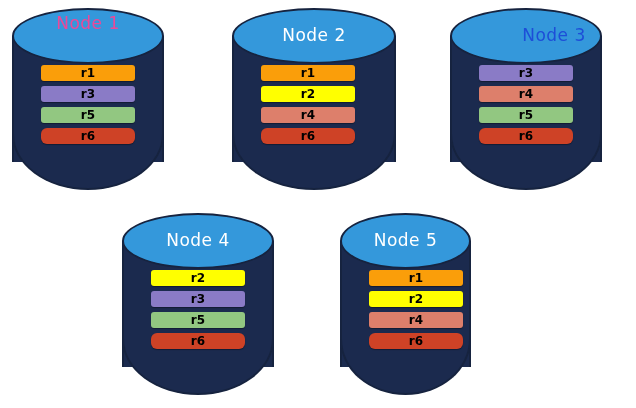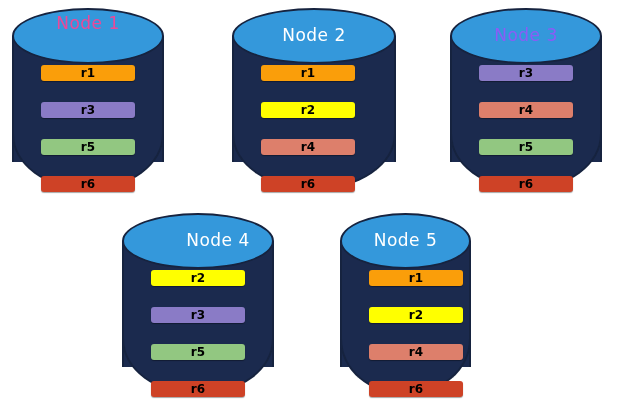--- a/index.html
+++ b/index.html
@@ -77,24 +77,24 @@
 
   
   .bars {
     position: absolute;
     z-index: 5;
   }
   .bar {
     position: relative;
     height: 16px;
     border-radius: 3px;
-    margin-bottom: 21px;
+    margin-bottom: 5px;
     box-shadow: 0 1px 1px rgba(0,0,0,0.35);
   }
-  .bar:last-child { margin-bottom: 0; }
+  .bar:last-child { margin-bottom: 0; border-radius: 6px; }
   .bar-label {
     position: absolute;
     left: 0; top: 0;
     width: 100%;
     height: 16px;
     line-height: 16px;
     text-align: center;
     font-size: 12px;
     font-weight: bold;
     color: #000000;
@@ -147,21 +147,21 @@
           <span class="bar-label" style="color: rgb(0, 0, 0);">r6</span>
         </div>
       </div>
     </div>
     <div class="node" style="left: 450px; top: 8px; width: 152px; height: 182px;">
       <div class="cyl">
         <div class="cyl-body" style="top: 28px; height: 126px; background: rgb(27, 42, 78); border-left-color: rgb(22, 35, 63); border-right-color: rgb(22, 35, 63);"></div>
         <div class="cyl-bottom" style="top: 126px; height: 56px; background: rgb(27, 42, 78); border-color: rgb(22, 35, 63);"></div>
         <div class="cyl-top" style="top: 0px; height: 56px; background: rgb(52, 152, 219); border-color: rgb(22, 35, 63);"></div>
       </div>
-      <div class="cyl-top-label" style="top: 17px; color: #8b5cf6;">Node  3</div>
+      <div class="cyl-top-label" style="top: 17px; color: #1d4ed8; padding-left: 28px;">Node  3</div>
       <div class="bars" style="left: 29px; top: 57px; width: 94px;">
         <div class="bar" style="background: rgb(138, 123, 198);">
           <span class="bar-label" style="color: rgb(0, 0, 0);">r3</span>
         </div>
         <div class="bar" style="background: rgb(221, 127, 107);">
           <span class="bar-label" style="color: rgb(0, 0, 0);">r4</span>
         </div>
         <div class="bar" style="background: rgb(146, 199, 129);">
           <span class="bar-label" style="color: rgb(0, 0, 0);">r5</span>
         </div>
@@ -169,21 +169,21 @@
           <span class="bar-label" style="color: rgb(0, 0, 0);">r6</span>
         </div>
       </div>
     </div>
     <div class="node" style="left: 122px; top: 213px; width: 152px; height: 182px;">
       <div class="cyl">
         <div class="cyl-body" style="top: 28px; height: 126px; background: rgb(27, 42, 78); border-left-color: rgb(22, 35, 63); border-right-color: rgb(22, 35, 63);"></div>
         <div class="cyl-bottom" style="top: 126px; height: 56px; background: rgb(27, 42, 78); border-color: rgb(22, 35, 63);"></div>
         <div class="cyl-top" style="top: 0px; height: 56px; background: rgb(52, 152, 219); border-color: rgb(22, 35, 63);"></div>
       </div>
-      <div class="cyl-top-label" style="top: 17px; color: rgb(255, 255, 255); margin-left: 20px;">Node  4</div>
+      <div class="cyl-top-label" style="top: 17px; color: rgb(255, 255, 255);">Node  4</div>
       <div class="bars" style="left: 29px; top: 57px; width: 94px;">
         <div class="bar" style="background: rgb(255, 255, 0);">
           <span class="bar-label" style="color: rgb(0, 0, 0);">r2</span>
         </div>
         <div class="bar" style="background: rgb(138, 123, 198);">
           <span class="bar-label" style="color: rgb(0, 0, 0);">r3</span>
         </div>
         <div class="bar" style="background: rgb(146, 199, 129);">
           <span class="bar-label" style="color: rgb(0, 0, 0);">r5</span>
         </div>

